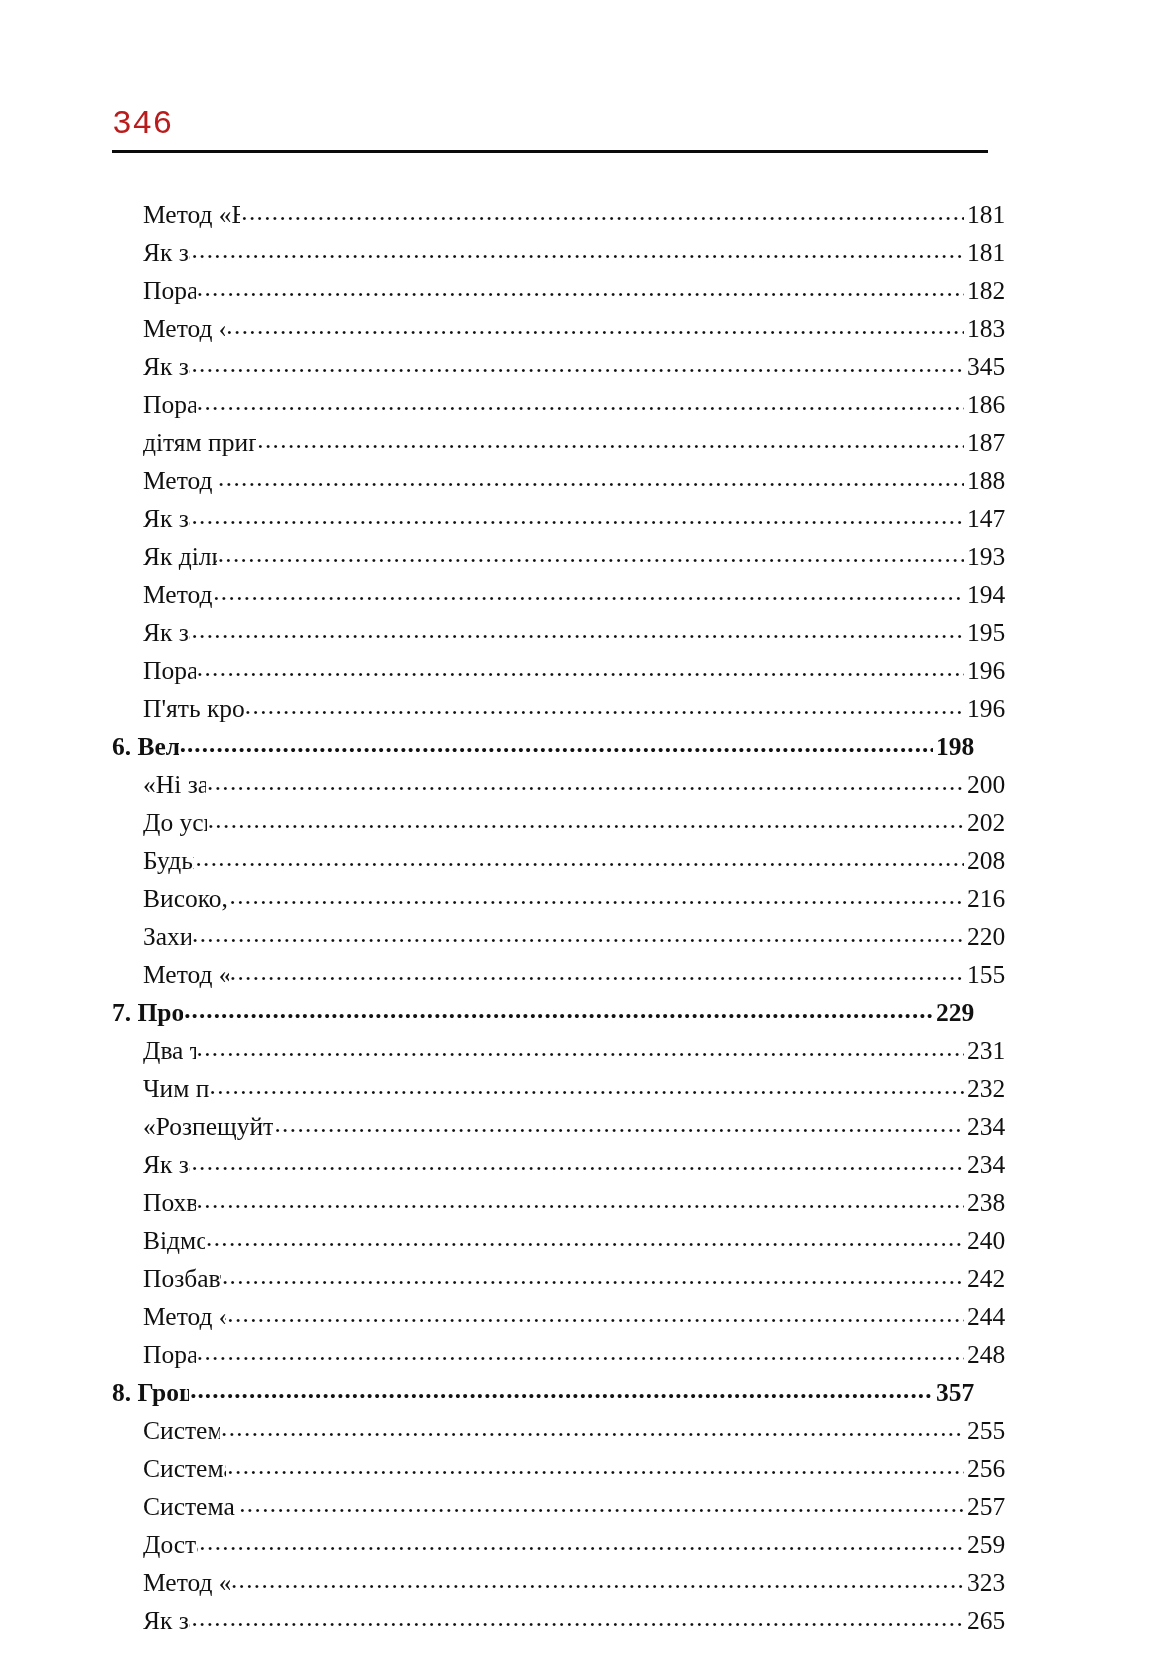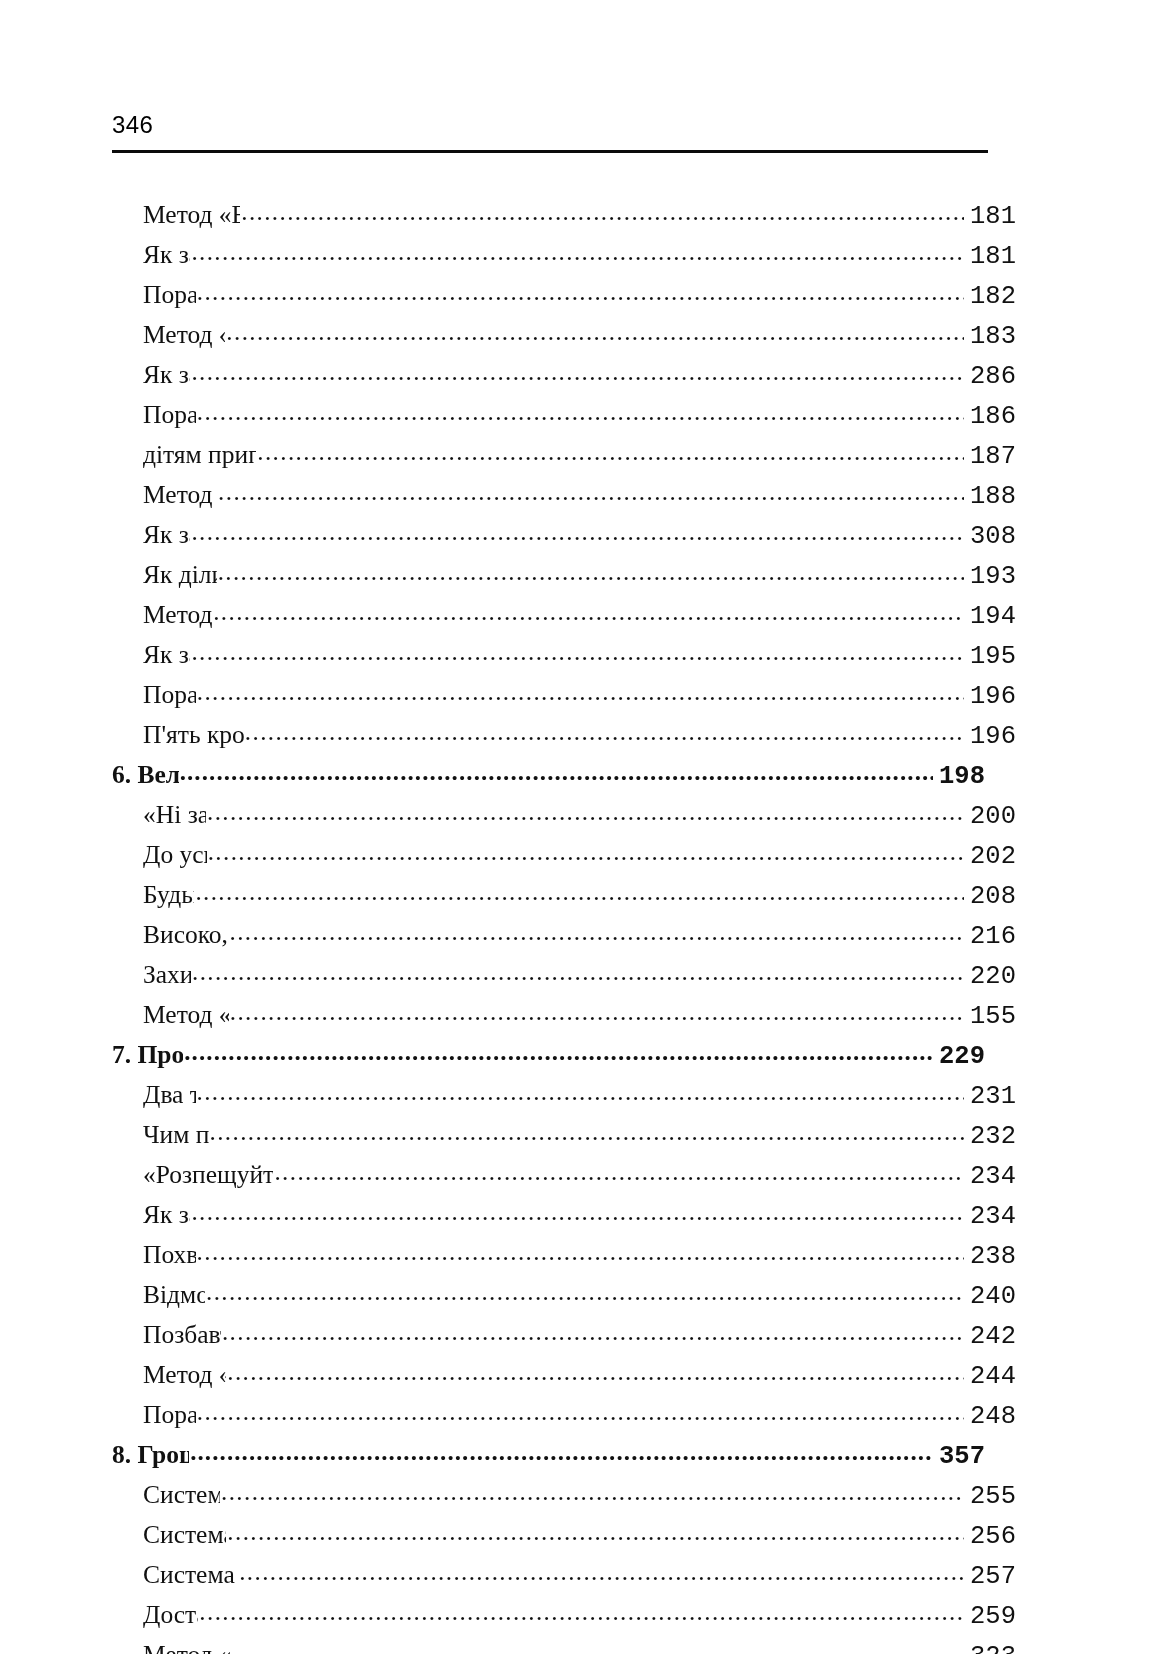--- a/index.html
+++ b/index.html
@@ -21,25 +21,25 @@
 
   
   .page-header {
     position: absolute;
     left: 112px;
     top: 108px;
     width: 876px;
   }
 
   .folio {
-    font-family: Liberation Sans, sans-serif;
-    font-size: 24px;
+    font-family: Liberation Mono, monospace;
+    font-size: 33px;
     line-height: 34px;
     letter-spacing: 0.4px;
-    color: #000000;
+    color: #b91c1c;
   }
 
   .header-rule {
     margin-top: 8px;
     border-top: 3px solid #0b0b0b;
     width: 876px;
   }
 
   
   .toc {
@@ -71,24 +71,23 @@
     margin: 0 1px;
     position: relative;
     top: -3px;
     font-size: 25px;
     letter-spacing: 1.4px;
     color: #111111;
   }
 
   .toc-row .pageno {
     flex: 0 0 auto;
-    text-align: center;
+    text-align: left;
     min-width: 52px;
     padding-left: 2px;
-    font-family: Liberation Mono, monospace;
   }
 
   
   .toc-row.level-sub {
     padding-left: 31px;
   }
 
   
   .toc-row.level-chapter {
     padding-left: 0;
@@ -143,41 +142,41 @@
         <span class="pageno">182</span>
       </div>
       <div class="toc-row level-sub">
         <span class="title">Метод «Політика нерятування»</span>
         <span class="leader">................................................................................................................................................................................................................................................................................................................................................................................................................</span>
         <span class="pageno">183</span>
       </div>
       <div class="toc-row level-sub">
         <span class="title">Як застосовувати</span>
         <span class="leader">................................................................................................................................................................................................................................................................................................................................................................................................................</span>
-        <span class="pageno">286</span>
+        <span class="pageno">345</span>
       </div>
       <div class="toc-row level-sub">
         <span class="title">Поради та підказки</span>
         <span class="leader">................................................................................................................................................................................................................................................................................................................................................................................................................</span>
         <span class="pageno">186</span>
       </div>
       <div class="toc-row level-sub">
         <span class="title">дітям припускатися помилок: погляд вчителя</span>
         <span class="leader">................................................................................................................................................................................................................................................................................................................................................................................................................</span>
         <span class="pageno">187</span>
       </div>
       <div class="toc-row level-sub">
         <span class="title">Метод «Усі в одному човні»</span>
         <span class="leader">................................................................................................................................................................................................................................................................................................................................................................................................................</span>
         <span class="pageno">188</span>
       </div>
       <div class="toc-row level-sub">
         <span class="title">Як застосовувати</span>
         <span class="leader">................................................................................................................................................................................................................................................................................................................................................................................................................</span>
-        <span class="pageno">308</span>
+        <span class="pageno">147</span>
       </div>
       <div class="toc-row level-sub">
         <span class="title">Як ділитися і грати по черзі</span>
         <span class="leader">................................................................................................................................................................................................................................................................................................................................................................................................................</span>
         <span class="pageno">193</span>
       </div>
       <div class="toc-row level-sub">
         <span class="title">Метод «Виправ помилку»</span>
         <span class="leader">................................................................................................................................................................................................................................................................................................................................................................................................................</span>
         <span class="pageno">194</span>

